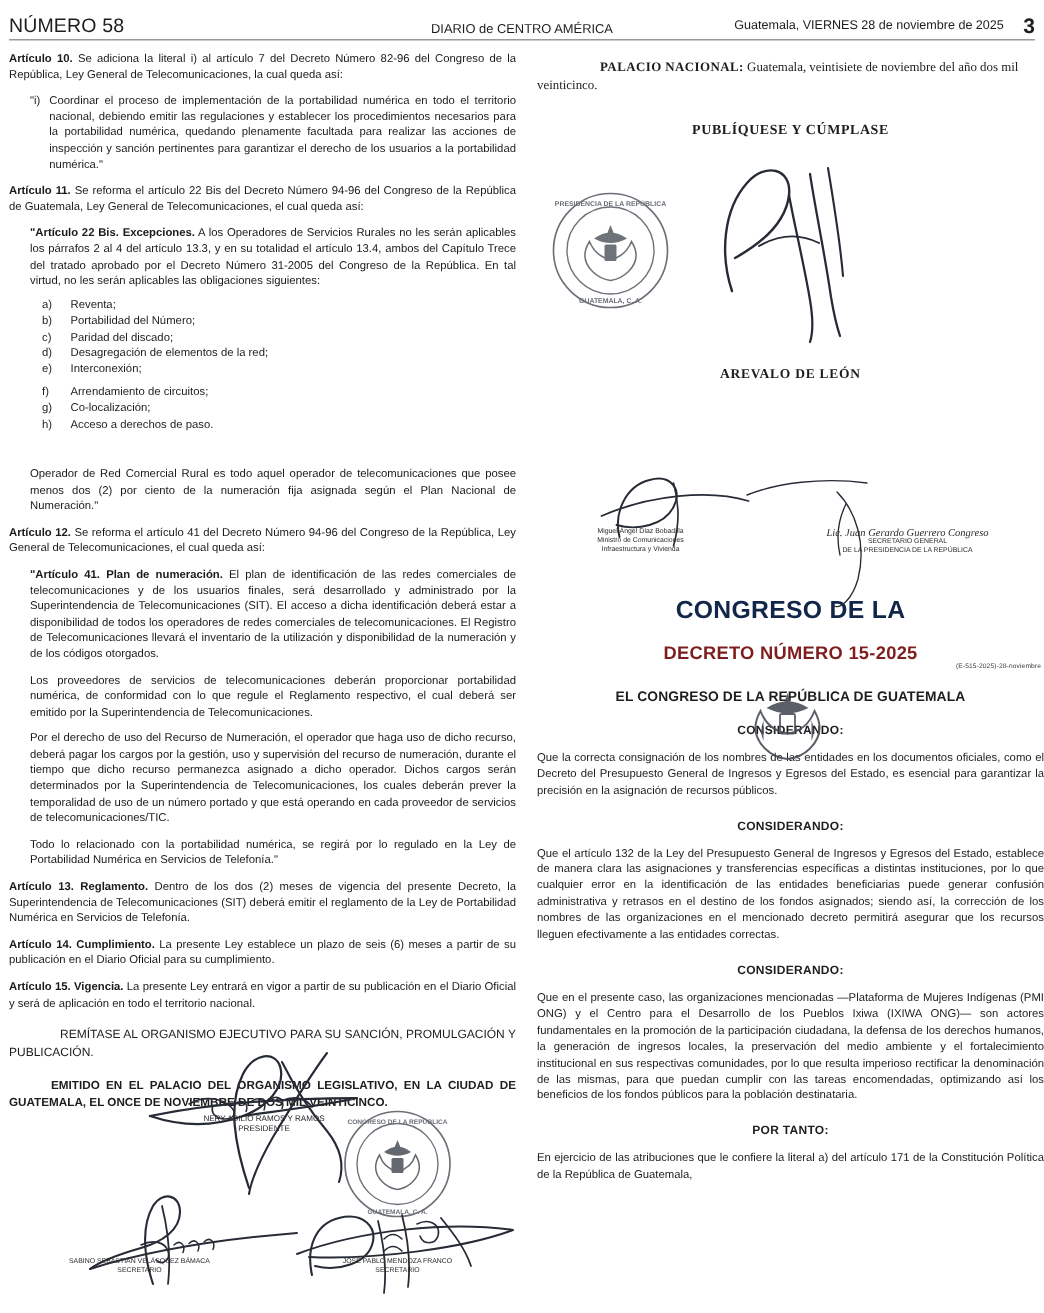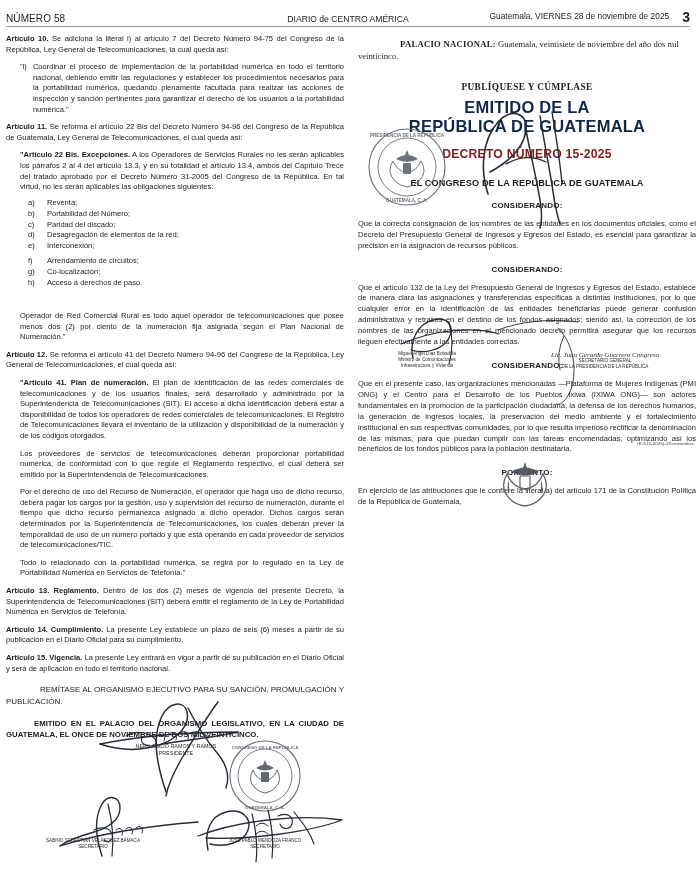--- a/index.html
+++ b/index.html
@@ -11,21 +11,21 @@
     position:relative;
     overflow:hidden;
   }
 
   
   #masthead{
     position:absolute; left:0; top:0; width:696px; height:26px;
     display:flex; align-items:flex-end; padding:0 6px 2px 6px;
     box-sizing:border-box;
   }
-  #masthead .m-left{ font-size:10px; letter-spacing:.1px; }
+  #masthead .m-left{ font-size:13px; letter-spacing:.1px; }
   #masthead .m-center{ font-size:8.6px; position:absolute; left:50%; transform:translateX(-50%); bottom:2px; }
   #masthead .m-right{ margin-left:auto; display:flex; align-items:flex-start; gap:13px; }
   #masthead .m-date{ font-size:8.4px; }
   #masthead .m-page{ font-size:14px; font-weight:bold; line-height:.95; }
   #rule{ position:absolute; left:6px; top:26px; width:684px; height:1px; background:#9a9a9a; }
 
   
   .col{ position:absolute; top:34px; width:338px; }
   #col-left{ left:6px; }
   #col-right{ left:358px; }
@@ -126,21 +126,21 @@
   <div class="m-right">
     <div class="m-date">Guatemala, VIERNES 28 de noviembre de 2025</div>
     <div class="m-page">3</div>
   </div>
 </div>
 <div id="rule"></div>
 <div id="divider"></div>
 
 <div class="col" id="col-left">
 
-  <p class="p"><b>Artículo 10.</b><span> Se adiciona la literal i) al artículo 7 del Decreto Número 94-75 del Congreso de la República, Ley General de Telecomunicaciones, la cual queda así:</span></p>
+  <p class="p"><b>Artículo 10.</b><span> Se adiciona la literal i) al artículo 7 del Decreto Número 82-96 del Congreso de la República, Ley General de Telecomunicaciones, la cual queda así:</span></p>
 
   <div class="hang">
     <span class="mark">"i)</span>
     <span class="body">Coordinar el proceso de implementación de la portabilidad numérica en todo el territorio nacional, debiendo emitir las regulaciones y establecer los procedimientos necesarios para la portabilidad numérica, quedando plenamente facultada para realizar las acciones de inspección y sanción pertinentes para garantizar el derecho de los usuarios a la portabilidad numérica."</span>
   </div>
 
   <p class="p"><b>Artículo 11.</b><span> Se reforma el artículo 22 Bis del Decreto Número 94-96 del Congreso de la República de Guatemala, Ley General de Telecomunicaciones, el cual queda así:</span></p>
 
   <p class="p indent2 tight" style="margin-left:14px"><b>"Artículo 22 Bis. Excepciones.</b><span> A los Operadores de Servicios Rurales no les serán aplicables los párrafos 2 al 4 del artículo 13.3, y en su totalidad el artículo 13.4, ambos del Capítulo Trece del tratado aprobado por el Decreto Número 31-2005 del Congreso de la República. En tal virtud, no les serán aplicables las obligaciones siguientes:</span></p>
 
@@ -260,25 +260,27 @@
   <div>JOSÉ PABLO MENDOZA FRANCO</div>
   <div>SECRETARIO</div>
 </div>
 
 <div class="col" id="col-right">
 
   <p id="palacio"><b>PALACIO NACIONAL:</b><span> Guatemala, veintisiete de noviembre del año dos mil veinticinco.</span></p>
 
   <p id="publiquese">PUBLÍQUESE Y CÚMPLASE</p>
 
+  <div style="position:relative; height:300px;">
+    <div id="arevalo">AREVALO DE LEÓN</div>
+  </div>
 
   <div id="congreso-head">
     <div id="congreso-title">
-      <div>EMITIDO DE LA</div>
-      <div>REPÚBLICA DE GUATEMALA</div>
+      <div>CONGRESO DE LA</div>
     </div>
     <div id="decreto-num">DECRETO NÚMERO 15-2025</div>
   </div>
 
   <div id="el-congreso">EL CONGRESO DE LA REPÚBLICA DE GUATEMALA</div>
 
   <div class="considerando">CONSIDERANDO:</div>
   <p class="rp">Que la correcta consignación de los nombres de las entidades en los documentos oficiales, como el Decreto del Presupuesto General de Ingresos y Egresos del Estado, es esencial para garantizar la precisión en la asignación de recursos públicos.</p>
 
   <div class="considerando">CONSIDERANDO:</div>

